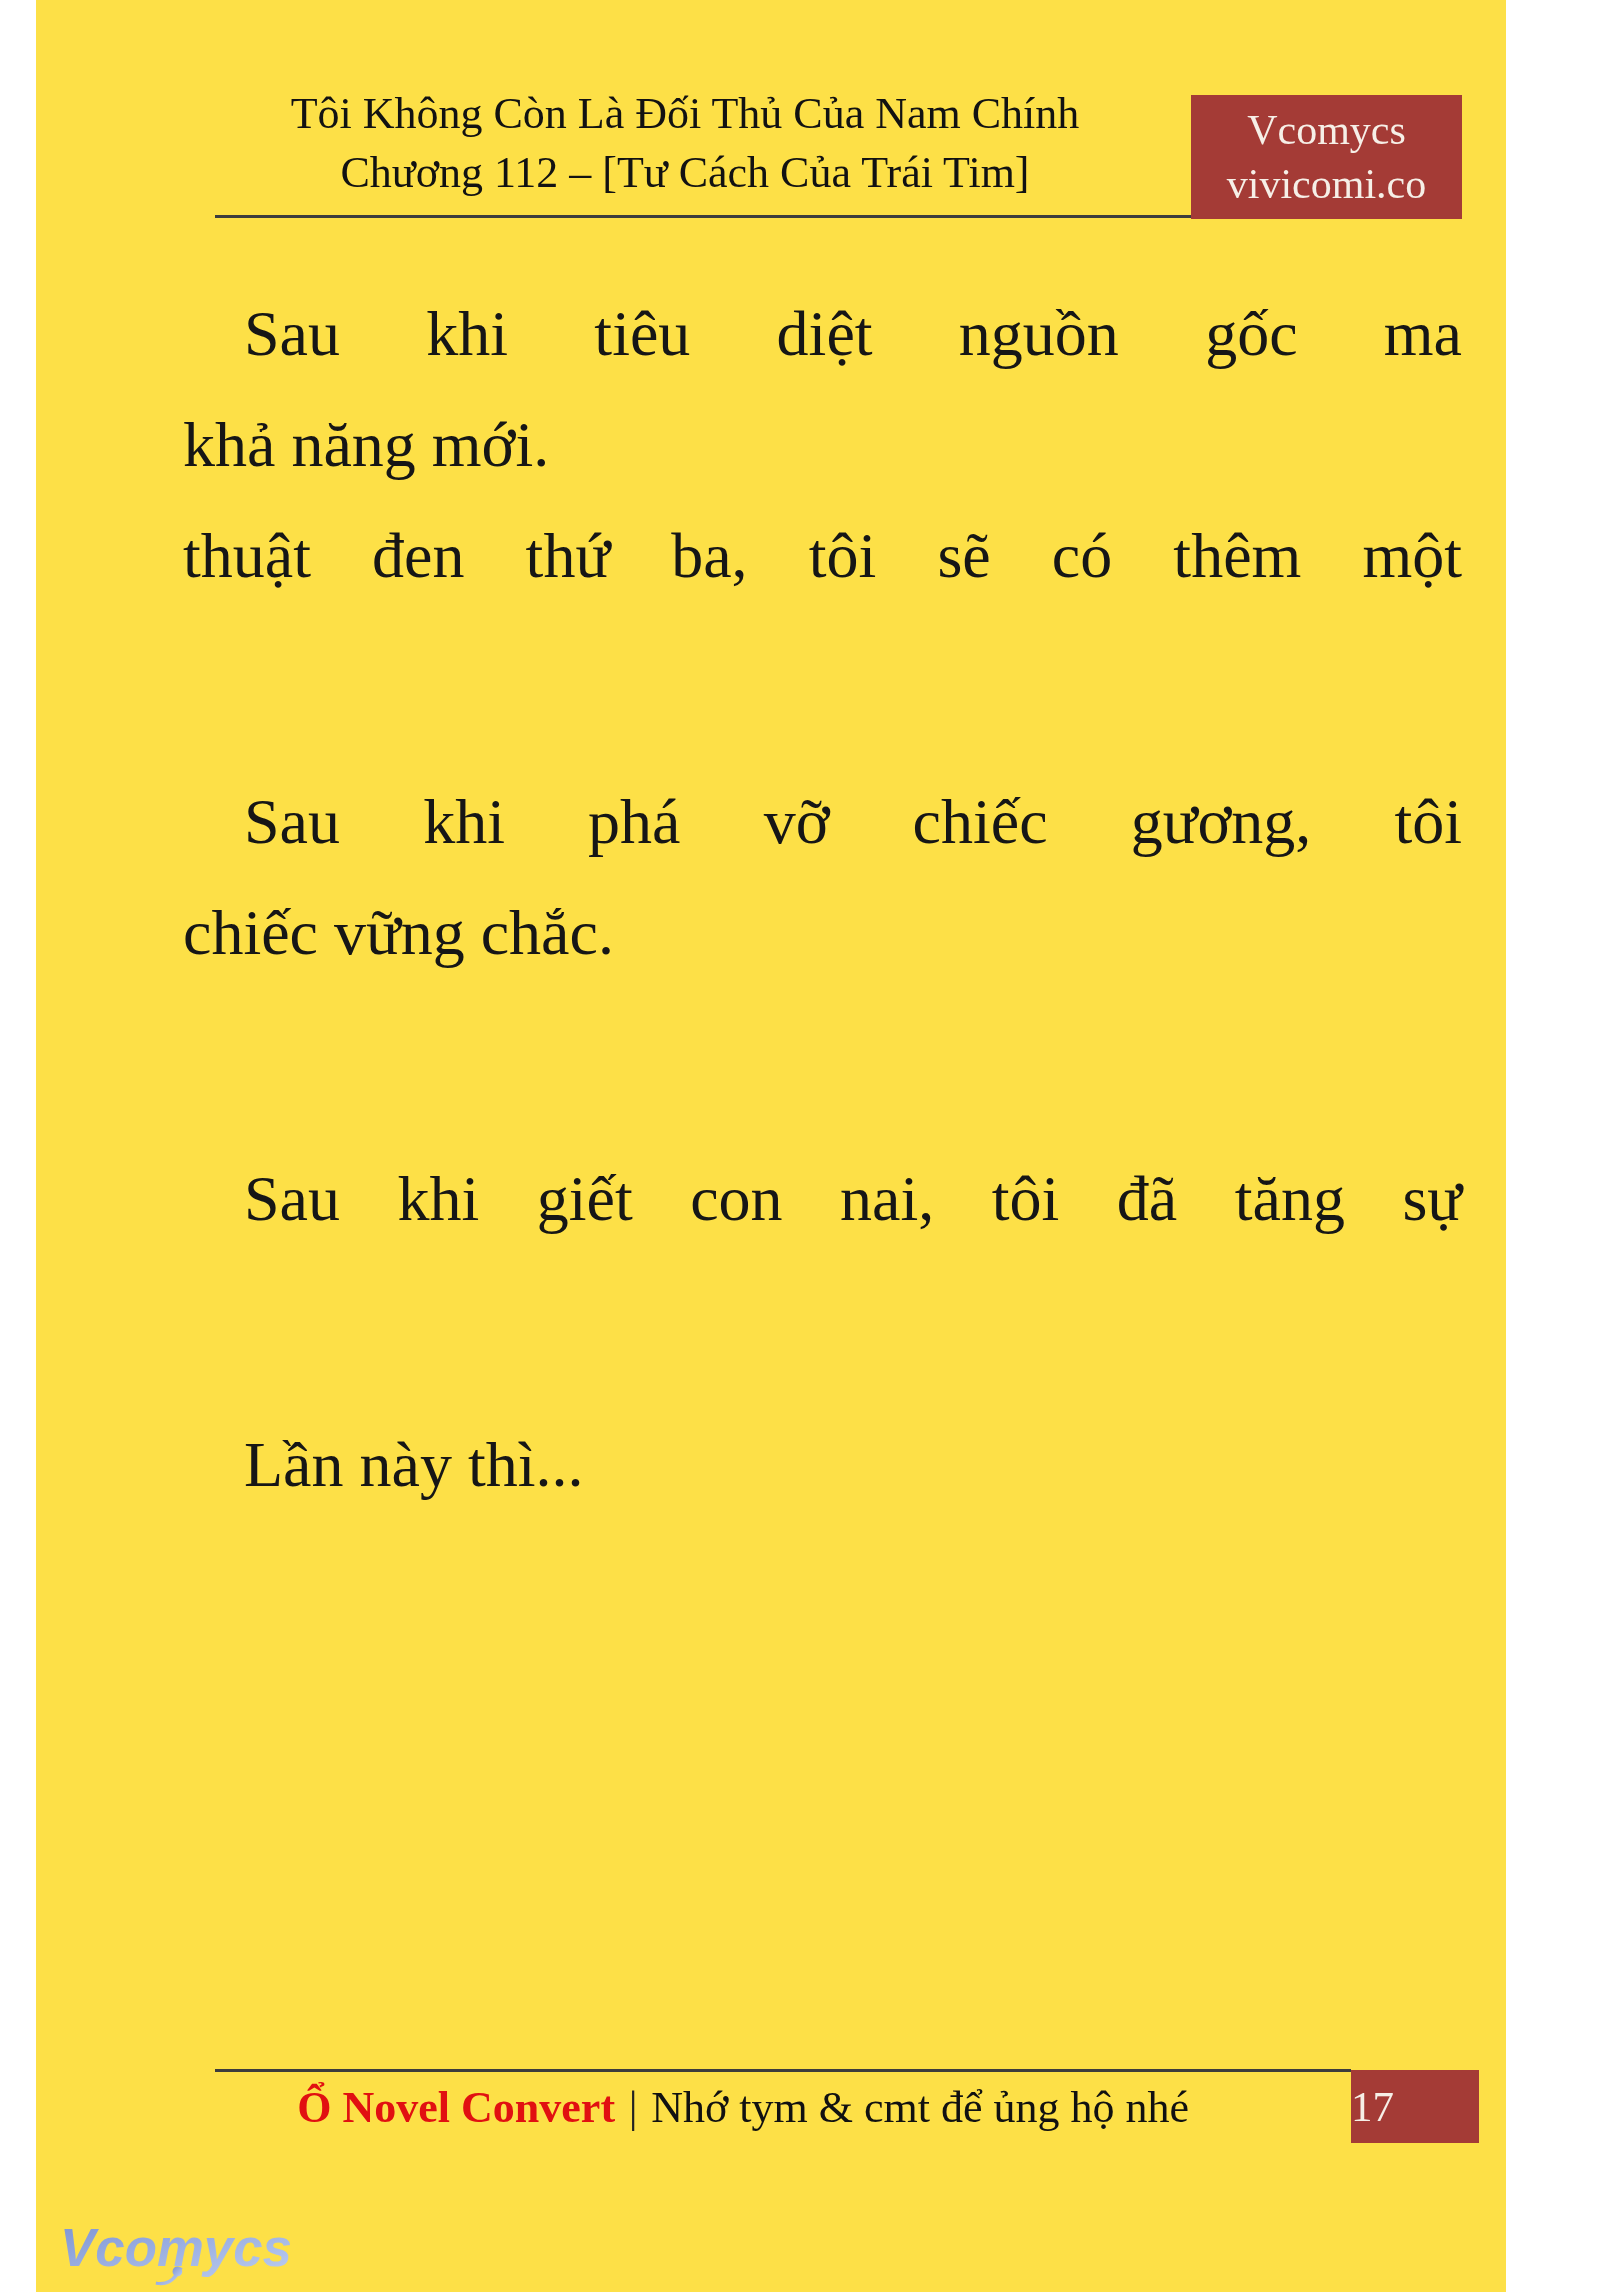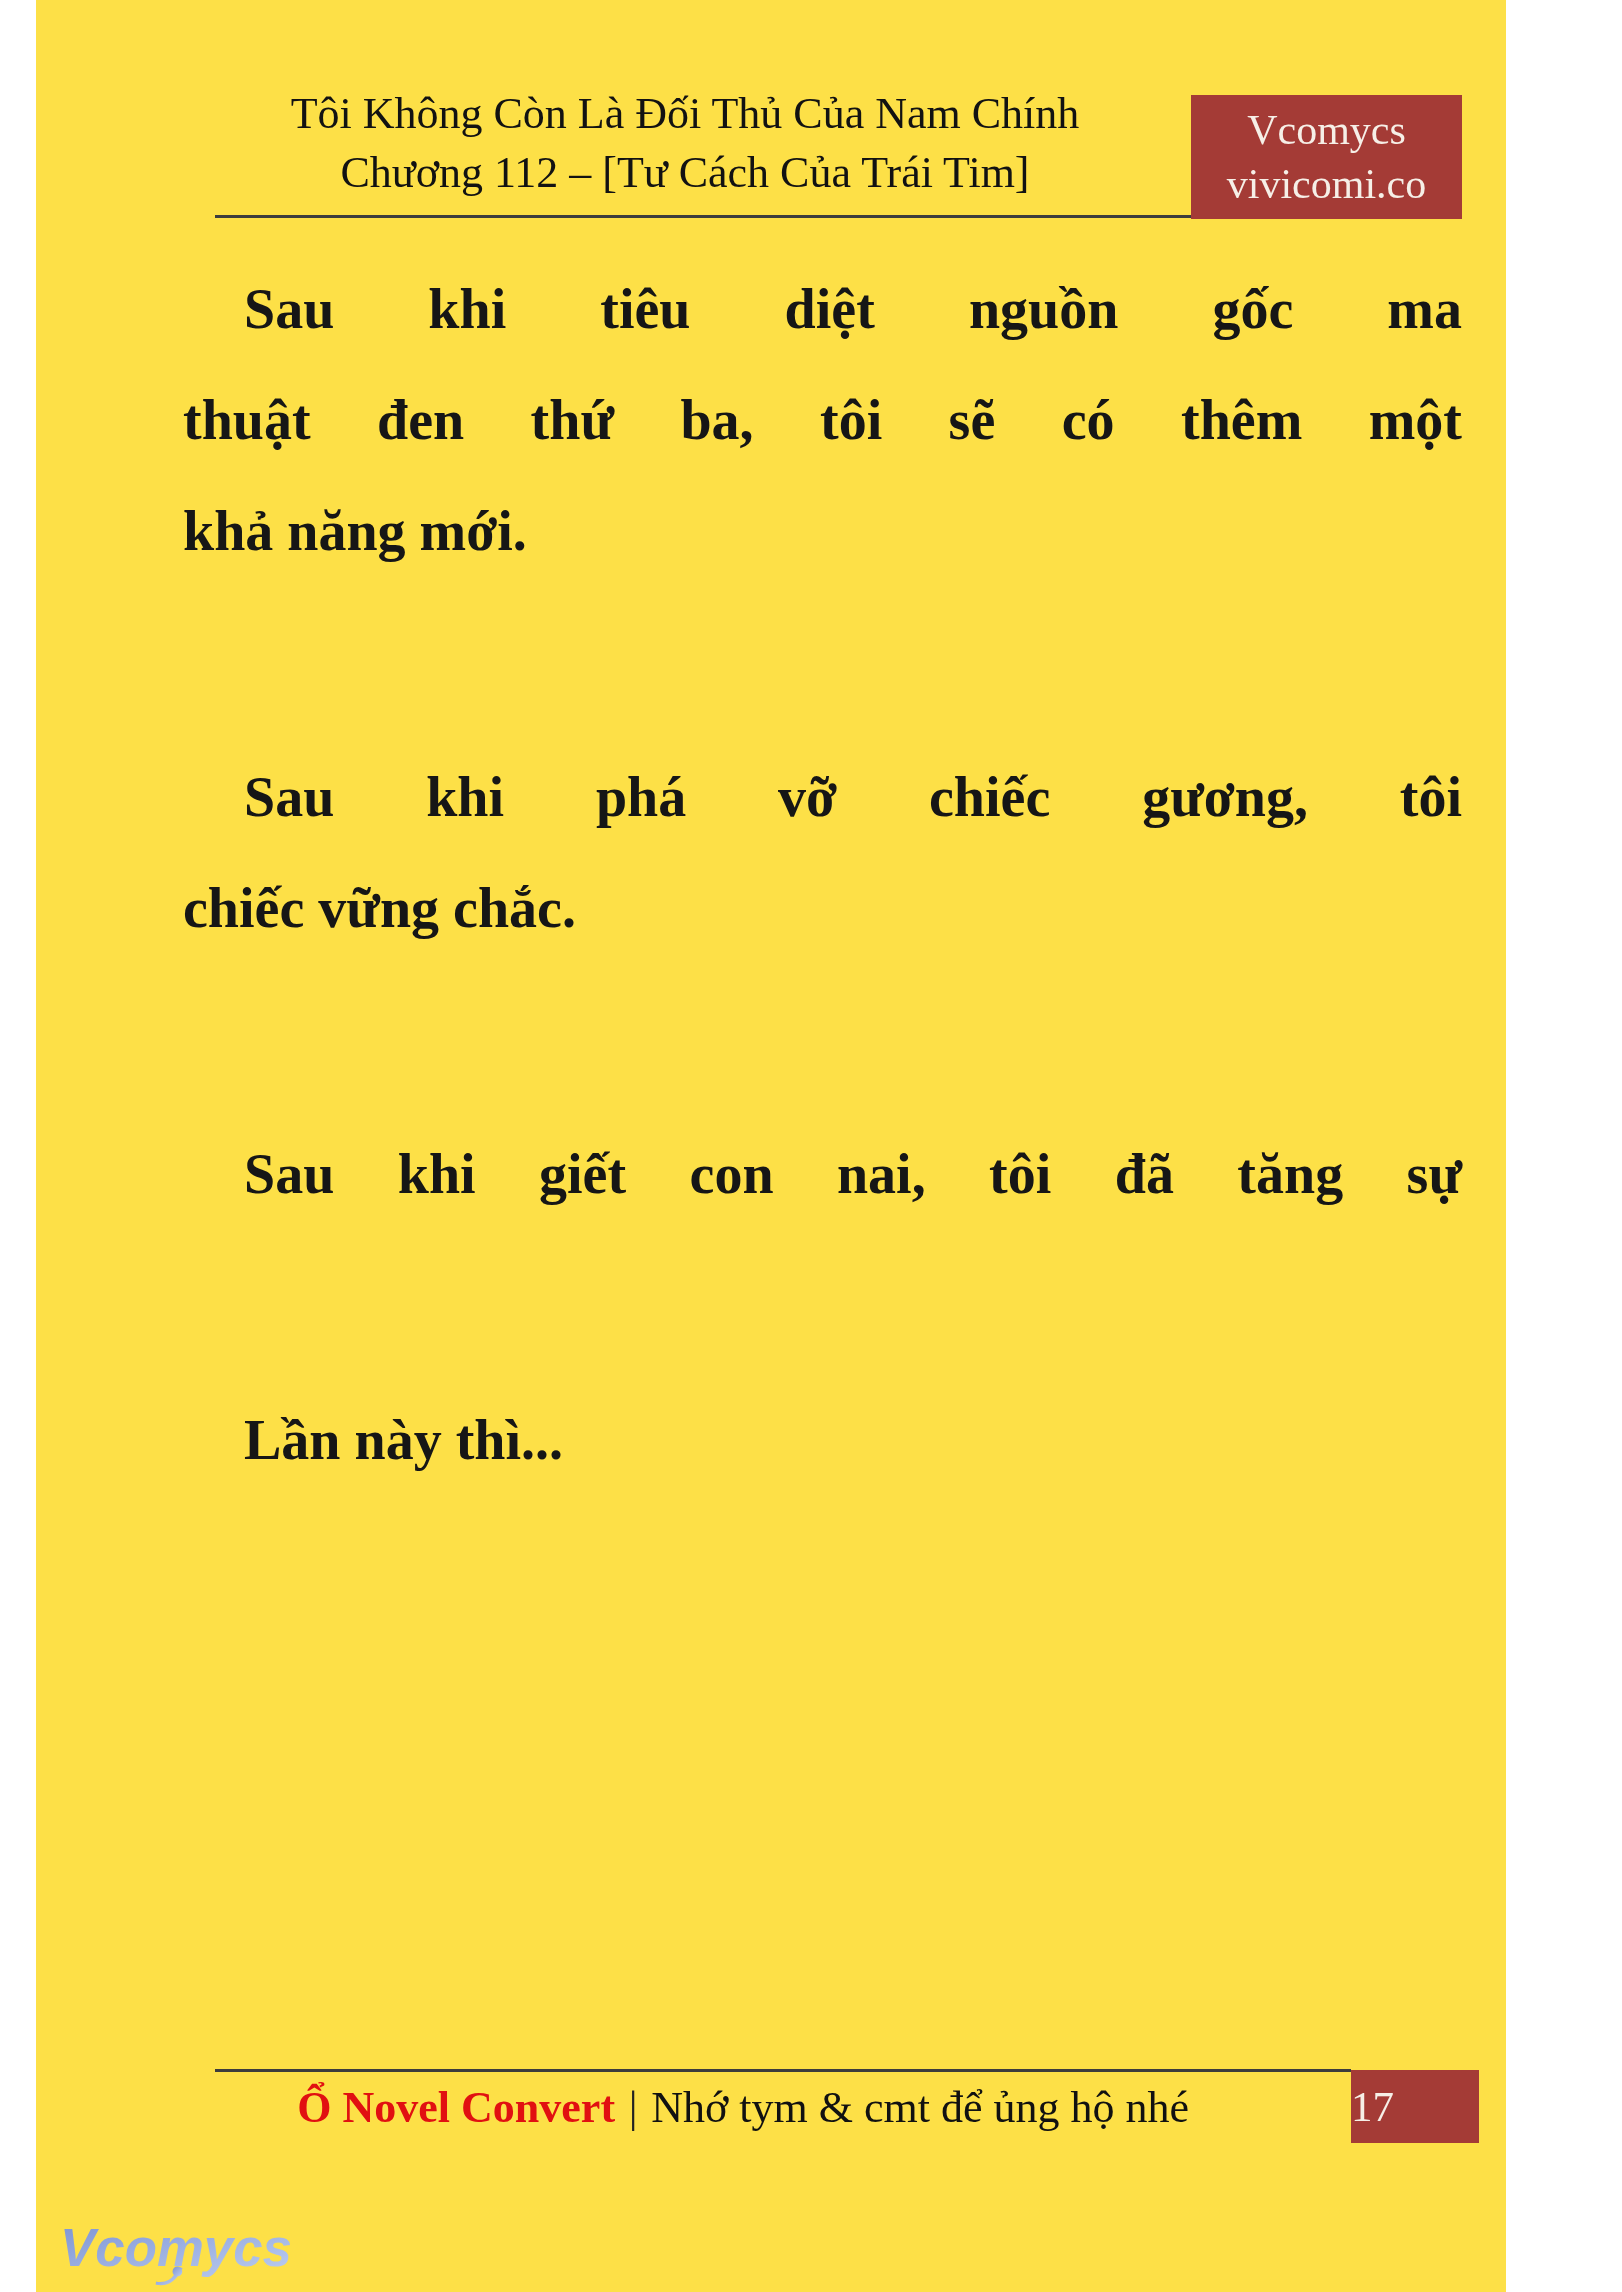--- a/index.html
+++ b/index.html
@@ -41,26 +41,25 @@
     text-align: center;
     font-size: 42px;
     line-height: 54px;
     padding-top: 7.8px;
     z-index: 2;
   }
 
   
   .body-text {
     position: absolute;
-    left: 147px; top: 254px;
+    left: 147px; top: 278px;
     width: 1279px;
-    font-size: 56px;
+    font-size: 64px;
     line-height: 111px;
     color: #161616;
-    font-weight: bold;
   }
   .para { margin-bottom: 155px; }
   .tline { text-align: justify; text-align-last: justify; }
   .tline.first { text-indent: 61px; }
   .tline.last { text-align-last: left; }
 
   
   .footer-rule {
     position: absolute;
     left: 179px; top: 2069px;
@@ -108,22 +107,22 @@
   </div>
   <div class="header-rule"></div>
   <div class="header-badge">
     <div>Vcomycs</div>
     <div>vivicomi.co</div>
   </div>
 
   <div class="body-text">
     <div class="para">
       <div class="tline first">Sau khi tiêu diệt nguồn gốc ma</div>
+      <div class="tline last">khả năng mới.</div>
       <div class="tline">thuật đen thứ ba, tôi sẽ có thêm một</div>
-      <div class="tline last">khả năng mới.</div>
     </div>
     <div class="para">
       <div class="tline first">Sau khi phá vỡ chiếc gương, tôi</div>
       <div class="tline last">chiếc vững chắc.</div>
     </div>
     <div class="para">
       <div class="tline first">Sau khi giết con nai, tôi đã tăng sự</div>
     </div>
     <div class="para">
       <div class="tline first last">Lần này thì...</div>

